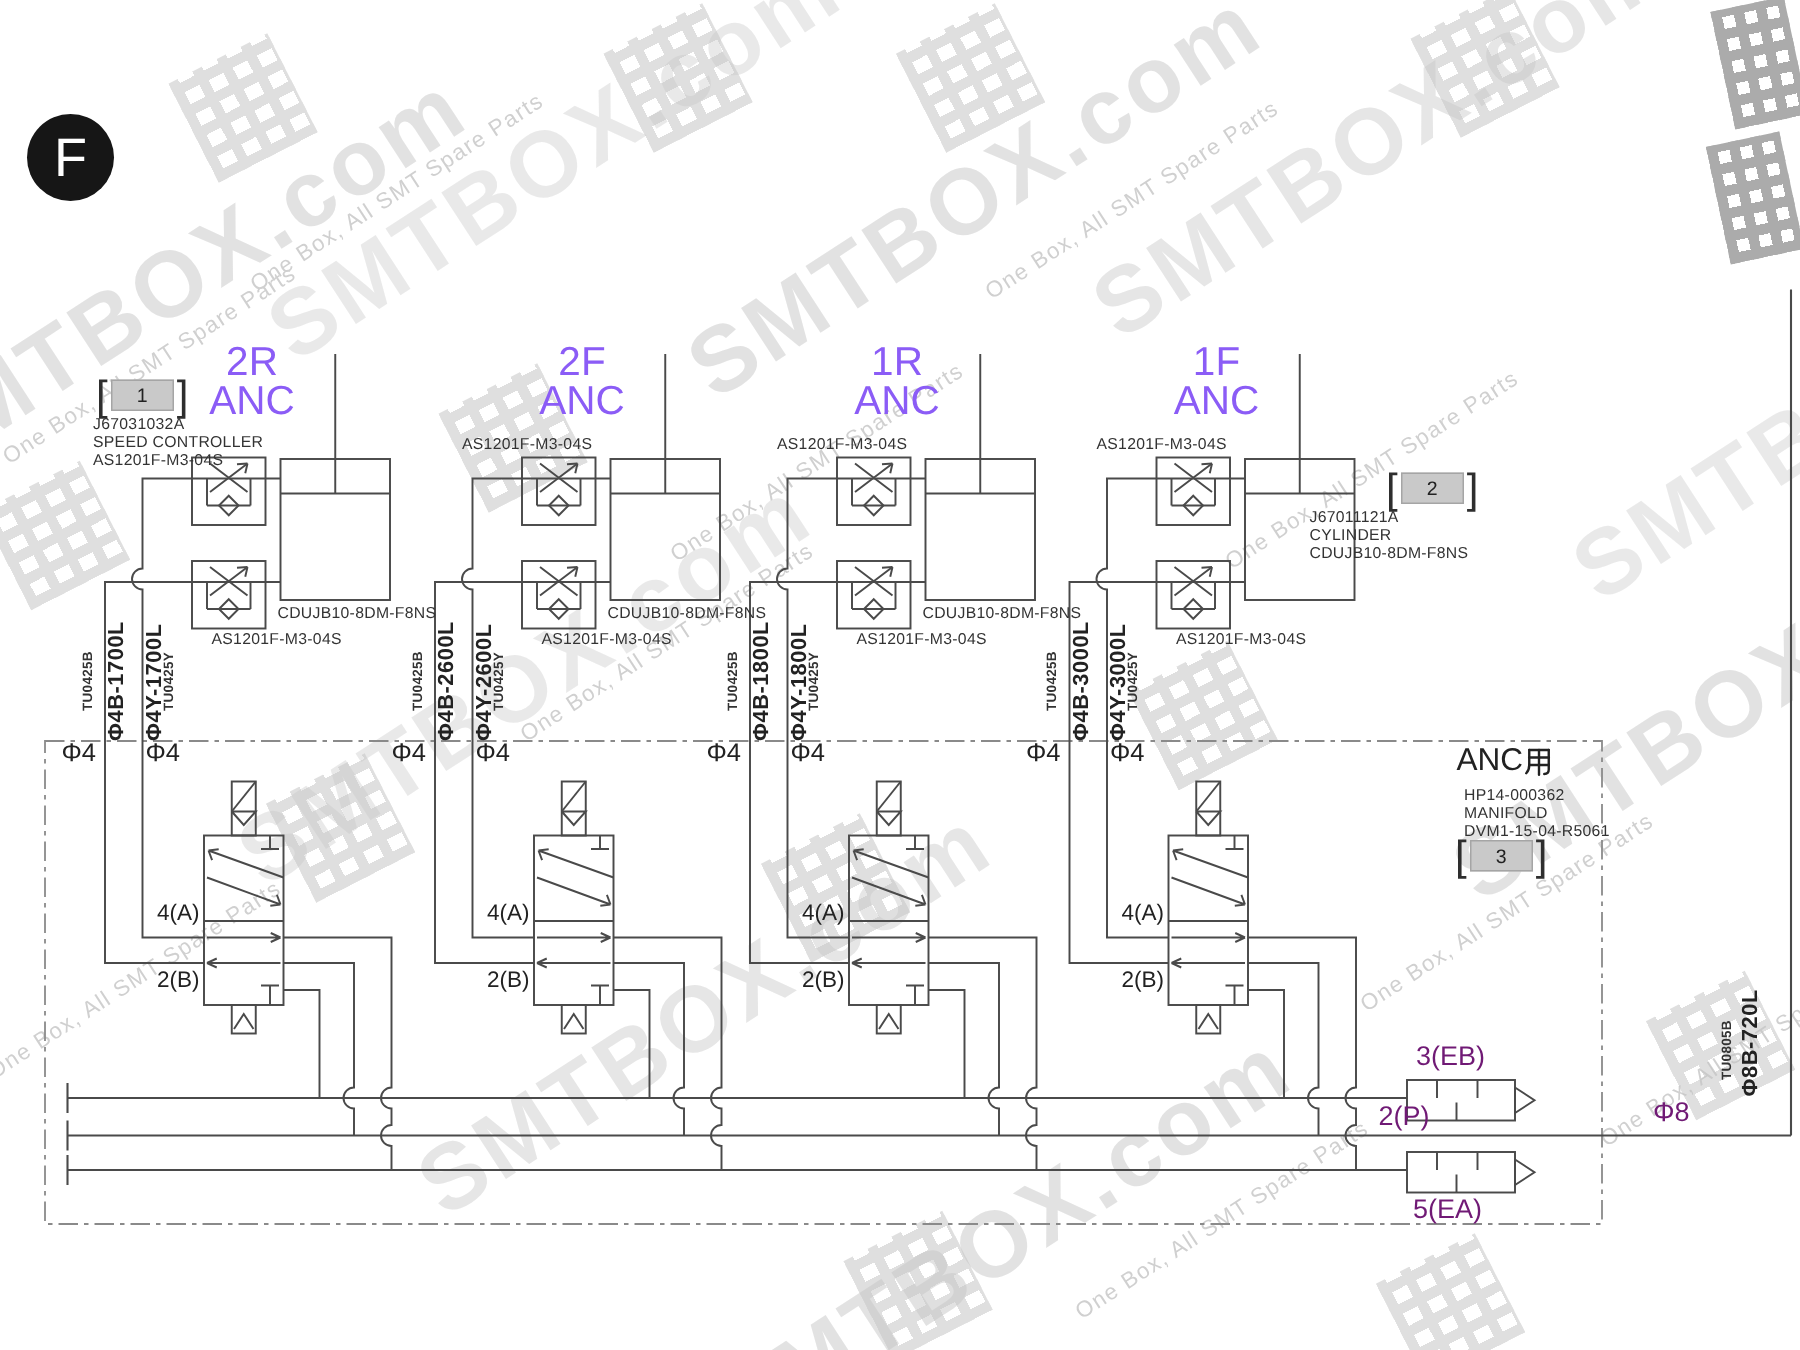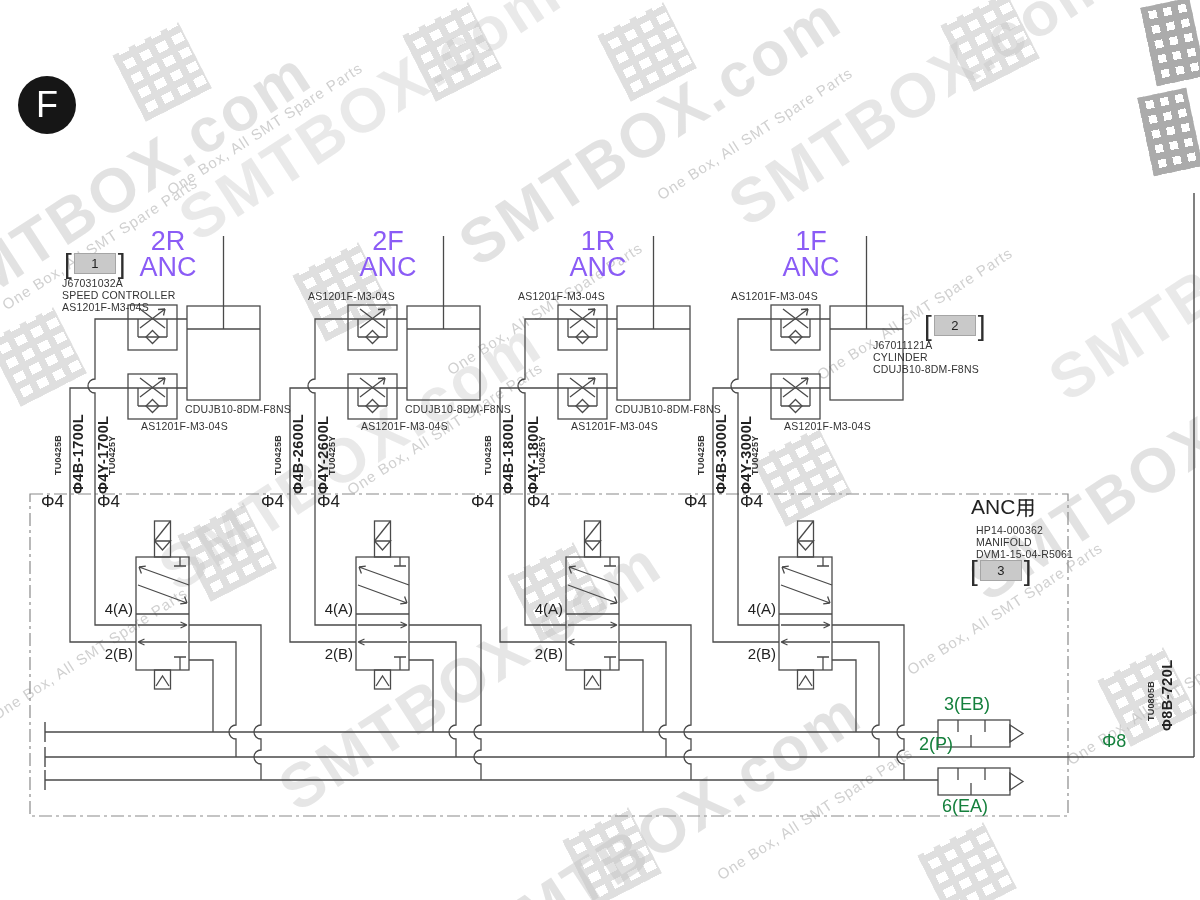--- a/index.html
+++ b/index.html
@@ -40,21 +40,21 @@
   .vsmall>span{font-size:9px;font-weight:600;letter-spacing:.2px;color:#333;}
   
   .ref-tag{position:absolute;display:flex;align-items:center;gap:2px;}
   .ref-tag .br{font-size:28px;font-weight:400;color:#2e2e2e;line-height:20px;}
   .ref-tag .num{width:40px;height:19px;background:#c9c9c9;border:1px solid #a5a5a5;
                 display:flex;align-items:center;justify-content:center;
                 font-size:13px;color:#222;}
   .ref-block{position:absolute;}
   .ref-block .part-lbl{display:block;}
   .manifold-title{position:absolute;display:flex;align-items:center;font-size:21px;color:#222;}
-  .big-port{font-size:18px;color:#15803d;white-space:nowrap;}
+  .big-port{font-size:18px;color:#701a75;white-space:nowrap;}
 </style>
 </head>
 <body>
 
 <div class="stage">
 
   <div class="wm-layer">
     <div class="wm wm-big" style="left:-100px;top:150px">SMTBOX.com</div>
     <div class="wm wm-big" style="left:150px;top:70px;opacity:.6">SMTBOX.com</div>
     <div class="wm wm-big" style="left:430px;top:95px">SMTBOX.com</div>
@@ -294,18 +294,18 @@
       <div class="vlabel vbig" style="left:96px;top:492px"><span>Φ4Y-3000L</span></div>
       <div class="vlabel vsmall" style="left:108px;top:468px"><span>TU0425Y</span></div>
       <div class="lbl dia-lbl" style="left:41px;top:492px">Φ4</div>
       <div class="lbl dia-lbl" style="left:97px;top:492px">Φ4</div>
       <div class="port-lbl" style="left:93px;top:600px">4(A)</div>
       <div class="port-lbl" style="left:93px;top:645px">2(B)</div>
     </div>
 
     <div class="lbl big-port" style="left:944px;top:694px">3(EB)</div>
     <div class="lbl big-port" style="left:919px;top:734px">2(P)</div>
-    <div class="lbl big-port" style="left:942px;top:796px">6(EA)</div>
+    <div class="lbl big-port" style="left:942px;top:796px">5(EA)</div>
     <div class="lbl big-port" style="left:1102px;top:731px">Φ8</div>
     <div class="vlabel vsmall" style="left:1147px;top:714px"><span>TU0805B</span></div>
     <div class="vlabel vbig" style="left:1160px;top:729px"><span>Φ8B-720L</span></div>
   </div>
 </div>
 
 </body></html>

